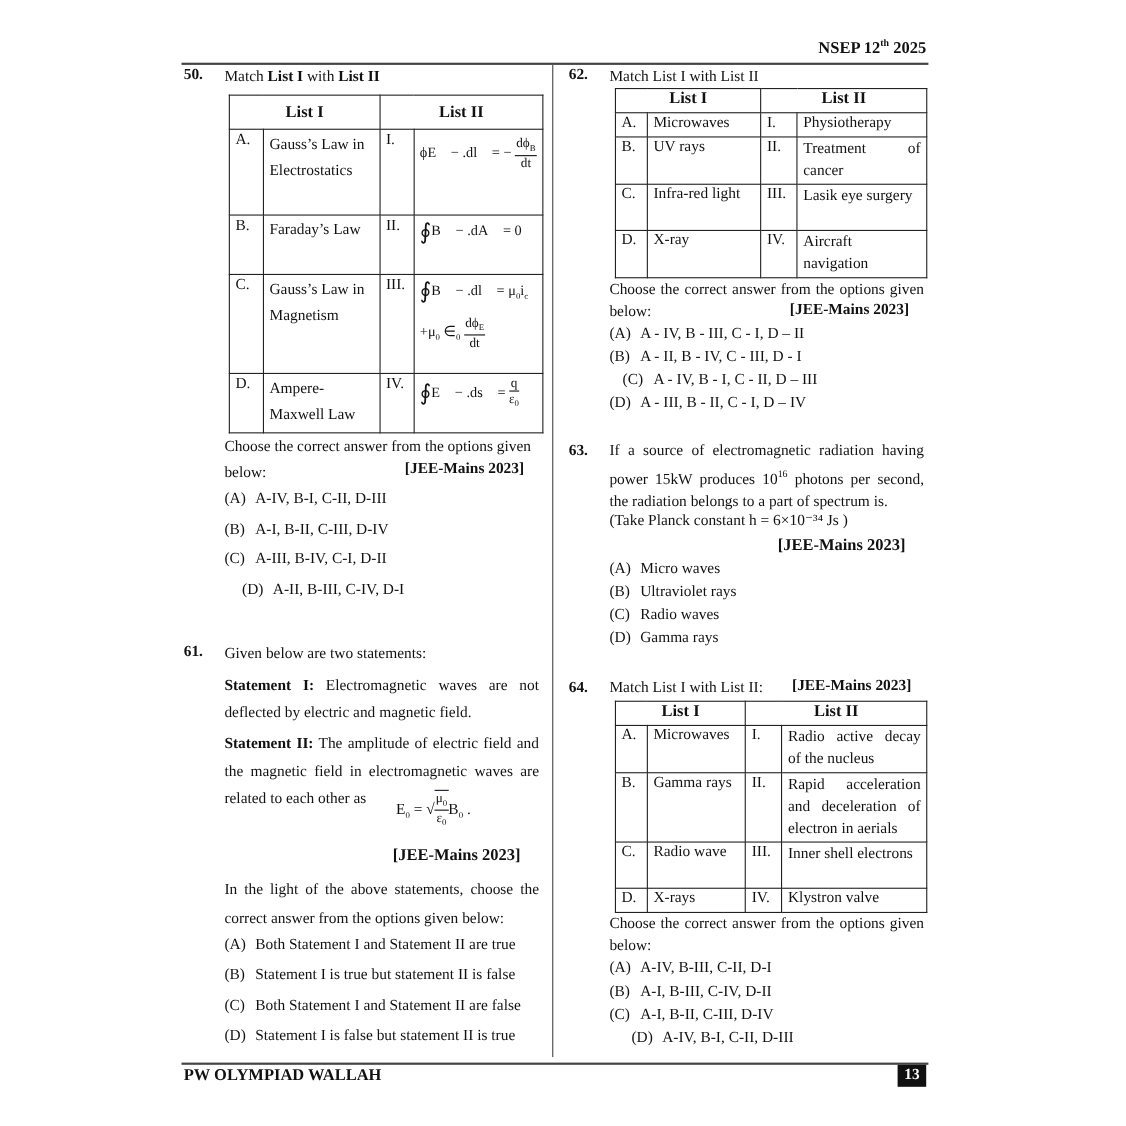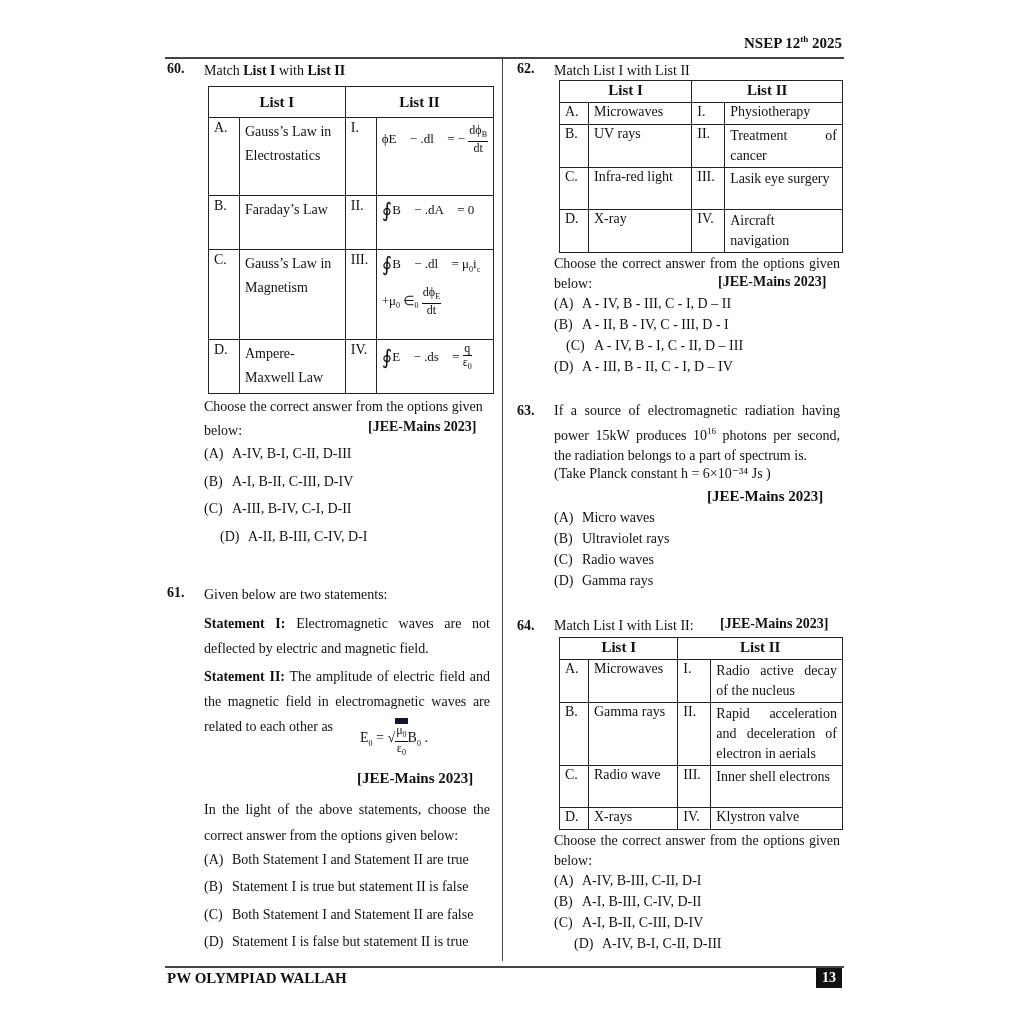--- a/index.html
+++ b/index.html
@@ -31,21 +31,21 @@
   .frac .den { display:block; }
   .oint { font-size:20px; vertical-align:-3px; }
 </style>
 </head>
 <body>
 
 <div class="abs hdr-title"><span>NSEP 12</span><sup>th</sup><span> 2025</span></div>
 <div class="abs rule-top"></div>
 <div class="abs col-div"></div>
 
-<div class="abs qnum" style="left:167px; top:61px;">60.</div>
+<div class="abs qnum" style="left:167px; top:61px;">50.</div>
 <div class="abs q" style="left:204px; top:61px;"><span>Match </span><span class="b">List I</span><span> with </span><span class="b">List II</span></div>
 
 <table class="abs" style="left:208px; top:86px; width:286px;">
   <tbody>
       <tr style="height:31px;">
     <th colspan="2" style="width:127px; vertical-align:middle;">List I</th>
     <th colspan="2" style="vertical-align:middle;">List II</th>
   </tr>
   <tr style="height:78px;">
     <td style="width:18px;">A.</td>
@@ -81,21 +81,21 @@
 
 <div class="abs opt" style="left:204px; top:446px;"><span class="lbl">(A)</span><span>A-IV, B-I, C-II, D-III</span></div>
 <div class="abs opt" style="left:204px; top:474px;"><span class="lbl">(B)</span><span>A-I, B-II, C-III, D-IV</span></div>
 <div class="abs opt" style="left:204px; top:501px;"><span class="lbl">(C)</span><span>A-III, B-IV, C-I, D-II</span></div>
 <div class="abs opt" style="left:220px; top:529px;"><span class="lbl">(D)</span><span>A-II, B-III, C-IV, D-I</span></div>
 
 <div class="abs qnum" style="left:167px; top:585px;">61.</div>
 <div class="abs q" style="left:204px; top:585px;">Given below are two statements:</div>
 <div class="abs q" style="left:204px; top:611px; width:286px; line-height:25px; text-align:justify;"><span class="b">Statement I:</span><span> Electromagnetic waves are not deflected by electric and magnetic field.</span></div>
 <div class="abs q" style="left:204px; top:664px; width:286px; line-height:25px; text-align:justify;"><span class="b">Statement II:</span><span> The amplitude of electric field and the magnetic field in electromagnetic waves are related to each other as</span></div>
-<div class="abs math" style="left:360px; top:718px; font-size:14px;">E<sub style="font-size:8px">0</sub> = √<span class="frac" style="border-top:6px solid #0f172a;text-align:center;"><span class="num">μ<sub style="font-size:8px">0</sub></span><span class="den">ε<sub style="font-size:8px">0</sub></span></span>B<sub style="font-size:8px">0</sub> .</div>
+<div class="abs math" style="left:360px; top:718px; font-size:14px;">E<sub style="font-size:8px">0</sub> = √<span class="frac" style="border-top:1px solid #0f172a;text-align:center;"><span class="num">μ<sub style="font-size:8px">0</sub></span><span class="den">ε<sub style="font-size:8px">0</sub></span></span>B<sub style="font-size:8px">0</sub> .</div>
 <div class="abs tag" style="left:357px; top:770px; font-size:15px;">[JEE-Mains 2023]</div>
 <div class="abs q" style="left:204px; top:797px; width:286px; line-height:26px; text-align:justify;">In the light of the above statements, choose the correct answer from the options given below:</div>
 
 <div class="abs opt" style="left:204px; top:852px;"><span class="lbl">(A)</span><span>Both Statement I and Statement II are true</span></div>
 <div class="abs opt" style="left:204px; top:879px;"><span class="lbl">(B)</span><span>Statement I is true but statement II is false</span></div>
 <div class="abs opt" style="left:204px; top:907px;"><span class="lbl">(C)</span><span>Both Statement I and Statement II are false</span></div>
 <div class="abs opt" style="left:204px; top:934px;"><span class="lbl">(D)</span><span>Statement I is false but statement II is true</span></div>
 
 <div class="abs qnum" style="left:517px; top:61px;">62.</div>
 <div class="abs q" style="left:554px; top:61px;">Match List I with List II</div>

